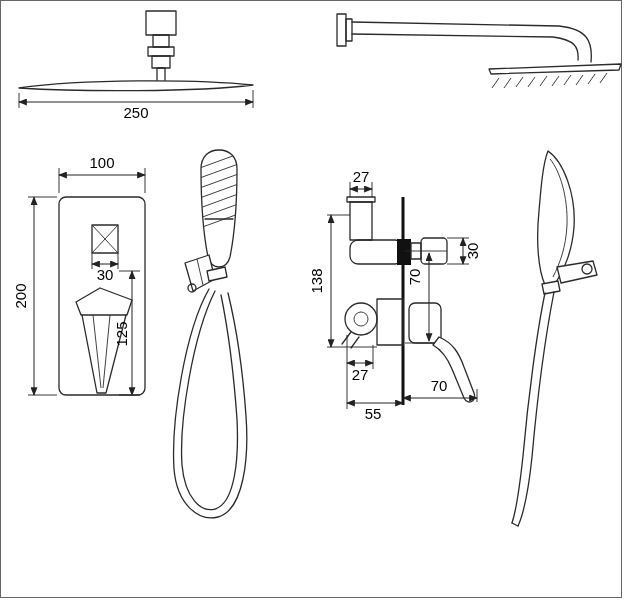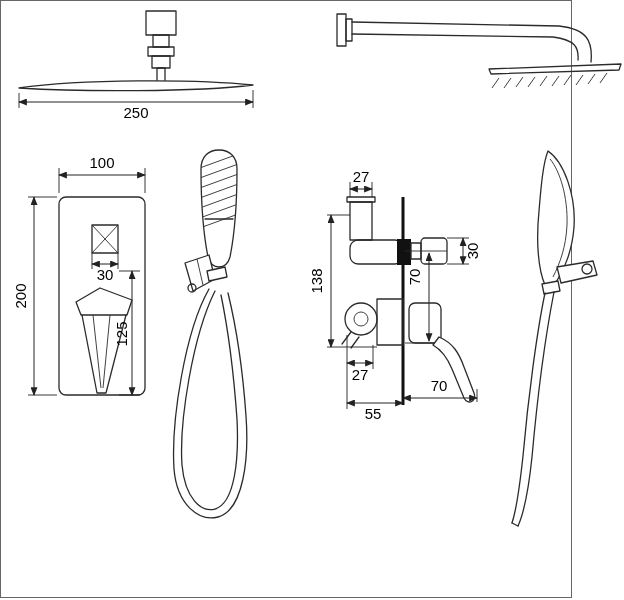--- a/index.html
+++ b/index.html
@@ -1,16 +1,16 @@
 <!DOCTYPE html>
 <html><head>
 <meta charset="utf-8">
 <style>
   html,body{margin:0;padding:0;background:#fff;}
-  .frame{width:572px;height:598px;border:1px solid #666;box-sizing:border-box;background:#fff;}
+  .frame{width:622px;height:598px;border:1px solid #666;box-sizing:border-box;background:#fff;}
   svg{display:block;}
   .ln{stroke:#2b2b2b;stroke-width:1.3;fill:none;stroke-linecap:round;stroke-linejoin:round;}
   .lnf{stroke:#2b2b2b;stroke-width:1.3;fill:#fff;stroke-linejoin:round;}
   .thin{stroke:#2b2b2b;stroke-width:0.9;fill:none;}
   .dim{stroke:#222;stroke-width:1;fill:none;}
   .ext{stroke:#222;stroke-width:0.9;fill:none;}
   .dark{fill:#111;stroke:none;}
   .wall{stroke:#111;stroke-width:3;fill:none;}
   text{font-family:"Liberation Sans","DejaVu Sans",sans-serif;font-size:15px;fill:#000;}
   .mid{text-anchor:middle;}

